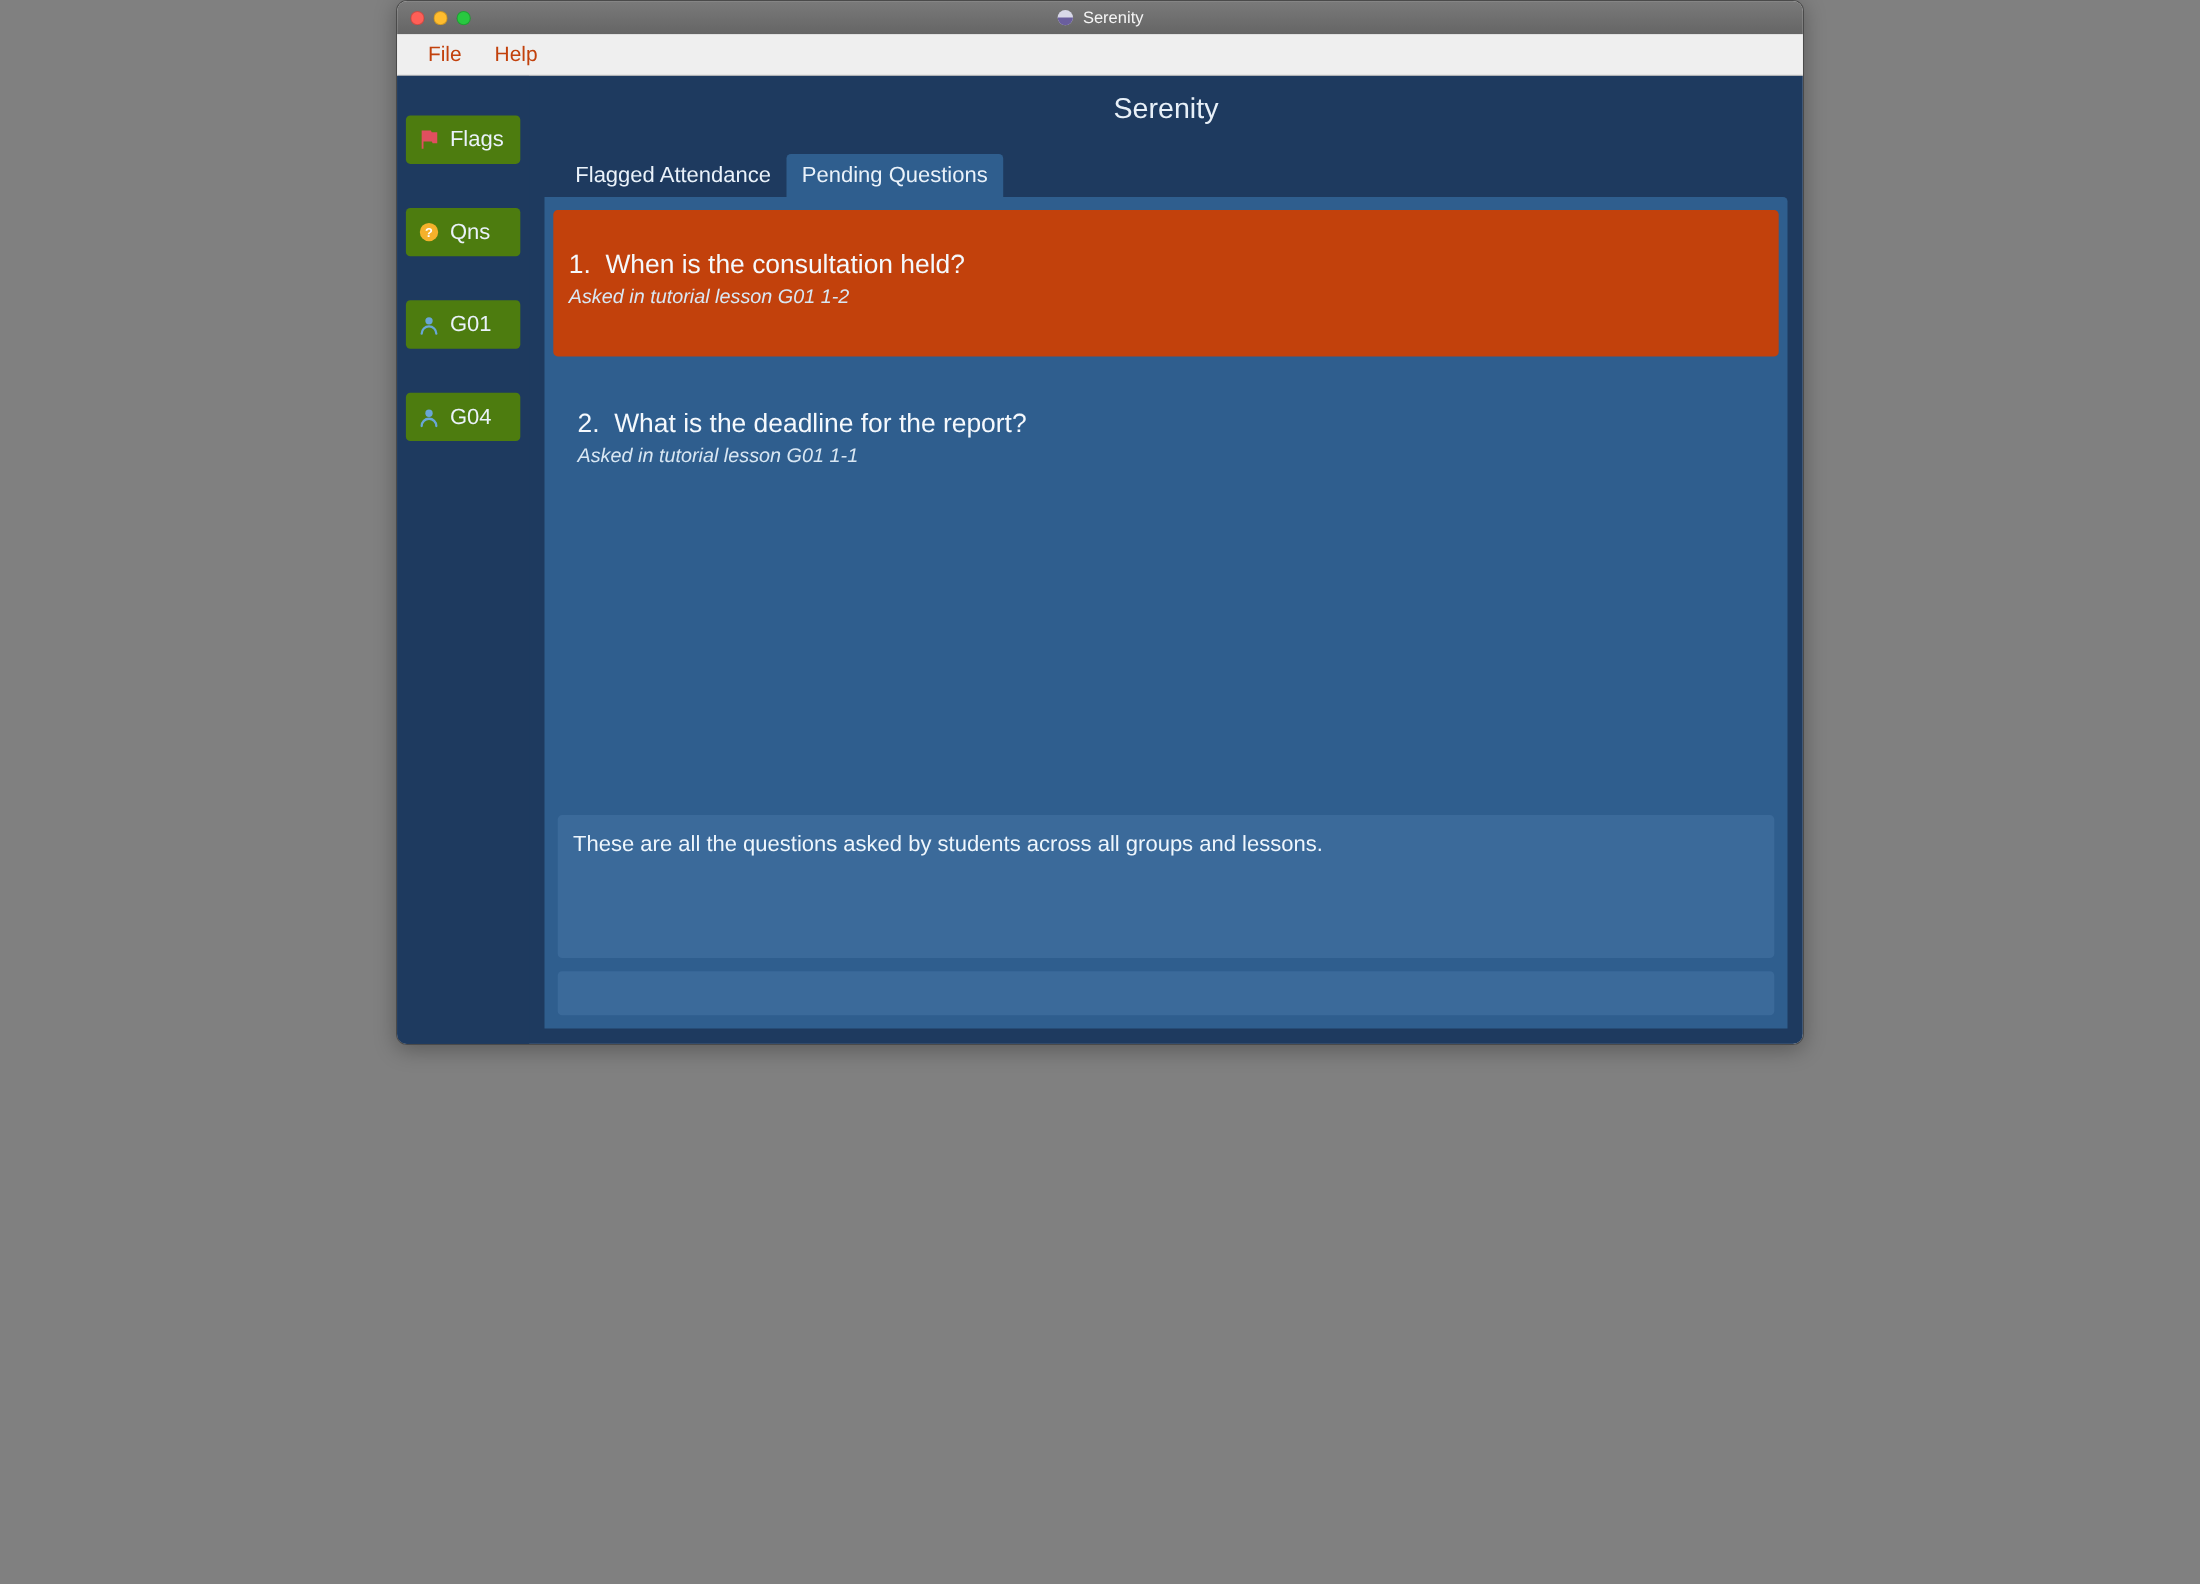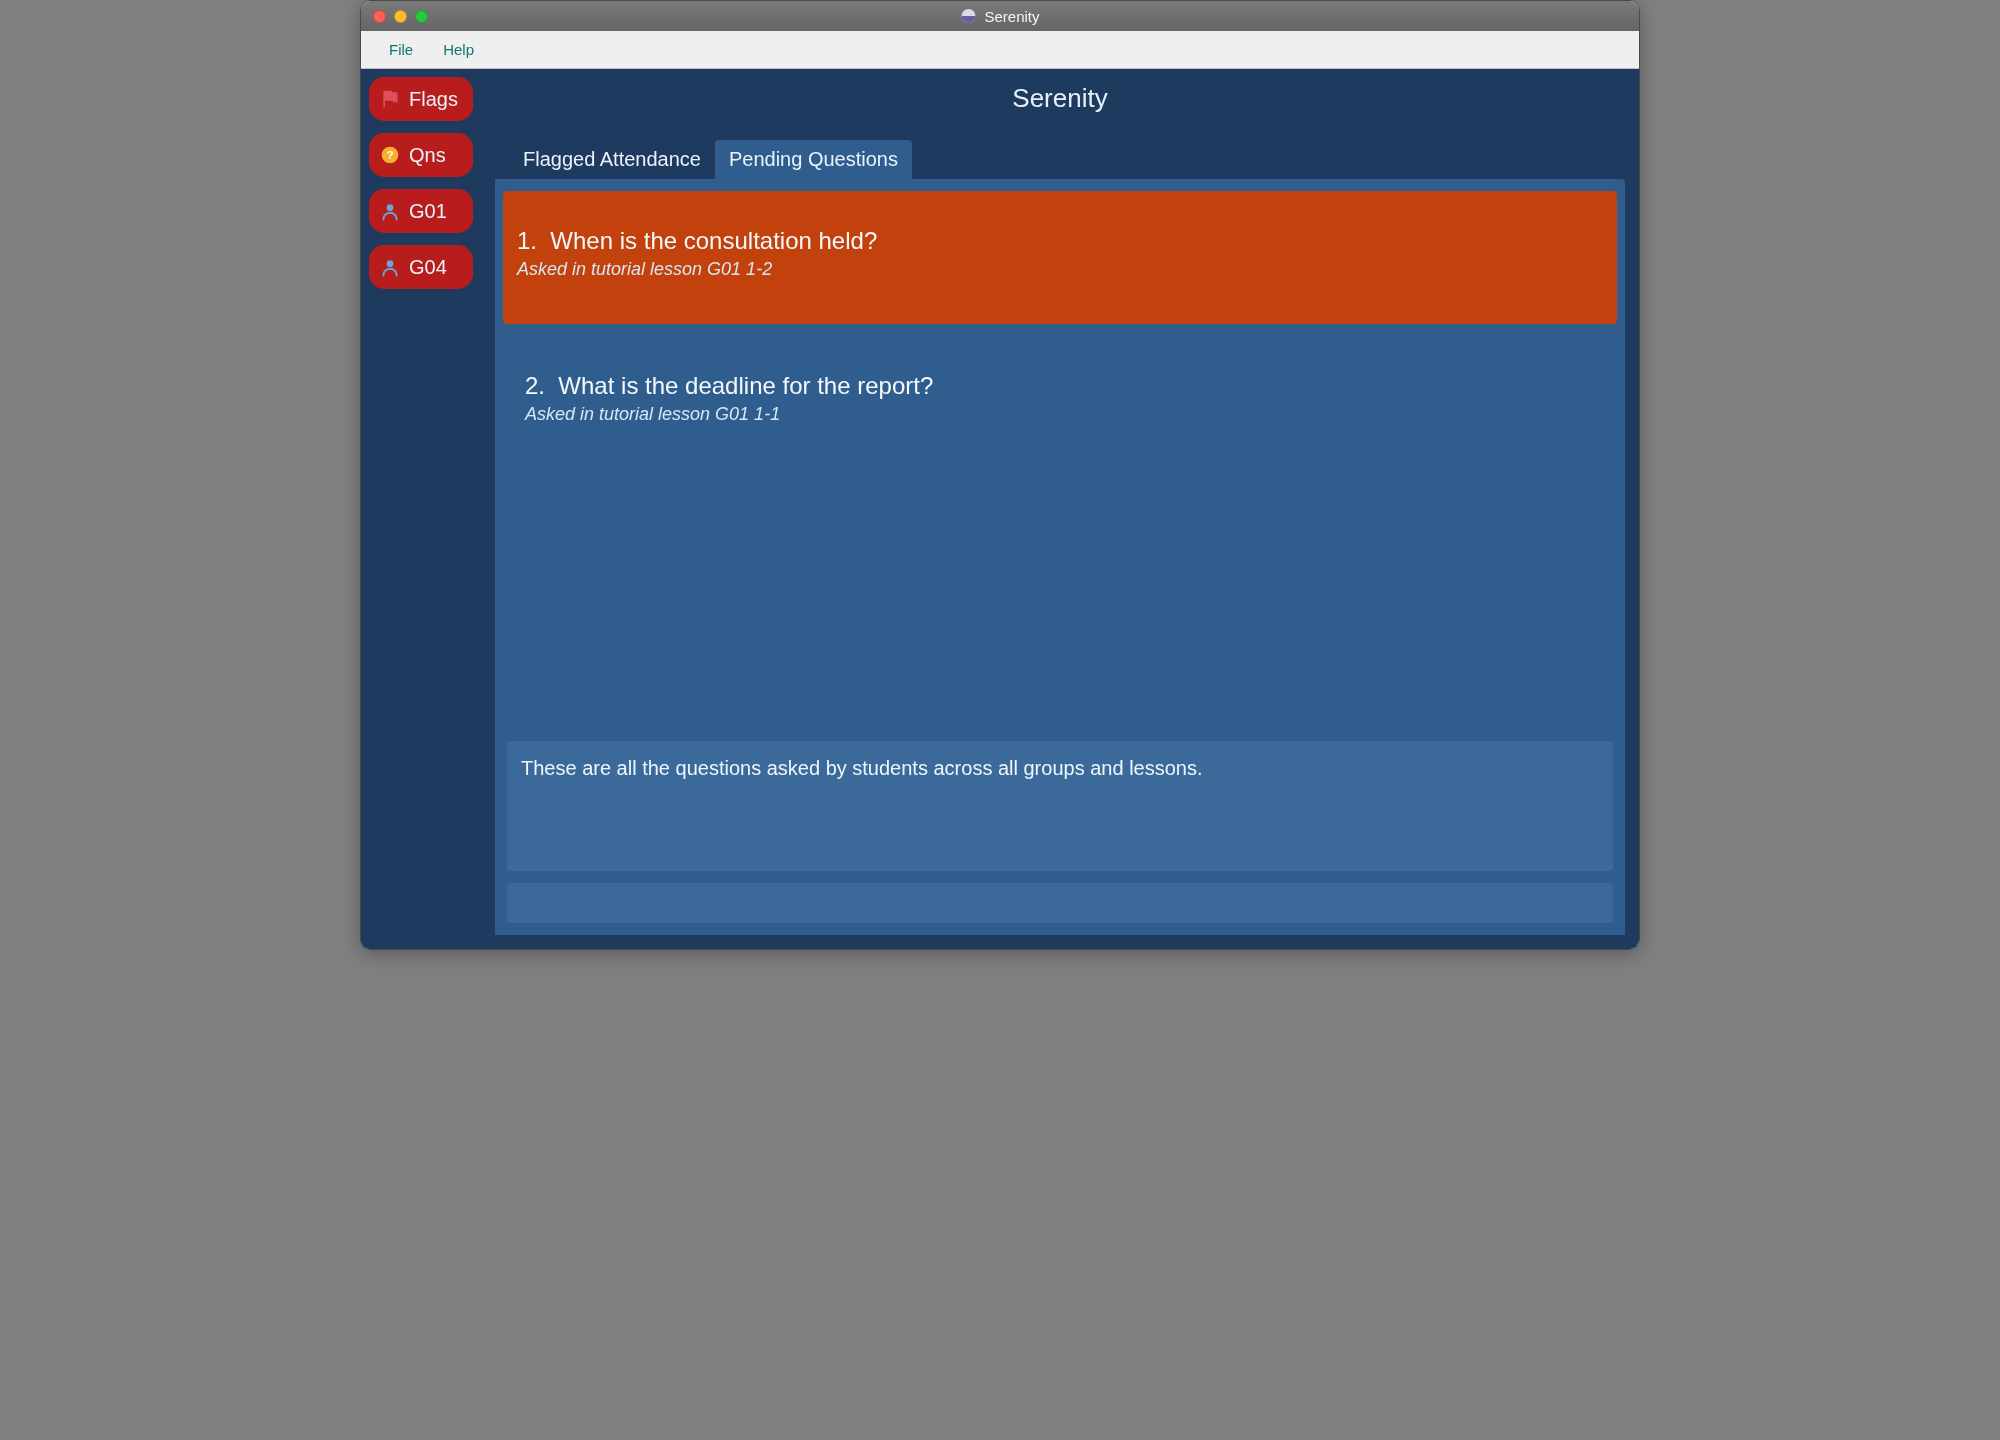--- a/index.html
+++ b/index.html
@@ -63,22 +63,22 @@
   .menubar {
     height: 38px;
     background: #efefef;
     border-bottom: 1px solid #bbb;
     display: flex;
     align-items: center;
     padding-left: 28px;
     gap: 30px;
   }
   .menu-item {
-    color: #0f766e;
-    font-size: 15px;
+    color: #c2410c;
+    font-size: 19px;
     cursor: default;
   }
 
   
   .appbody {
     flex: 1;
     display: flex;
     background: #1e3a5f;
     min-height: 0;
   }
@@ -86,30 +86,31 @@
   
   .sidebar {
     width: 120px;
     background: #1e3a5f;
     padding: 8px 8px;
     display: flex;
     flex-direction: column;
     gap: 12px;
   }
   .sidebar-item {
-    background: #b91c1c;
-    border-radius: 15px;
+    background: #4d7c0f;
+    border-radius: 4px;
     height: 44px;
     display: flex;
     align-items: center;
     padding-left: 10px;
     gap: 8px;
     color: #eaf2fa;
     font-size: 20px;
     cursor: default;
+    margin-top: 28px;
   }
   .sidebar-icon {
     width: 22px; height: 22px;
     display:flex;align-items:center;justify-content:center;
   }
   .person-icon svg { fill: #69a6d6; }
 
   
   .main {
     flex: 1;

